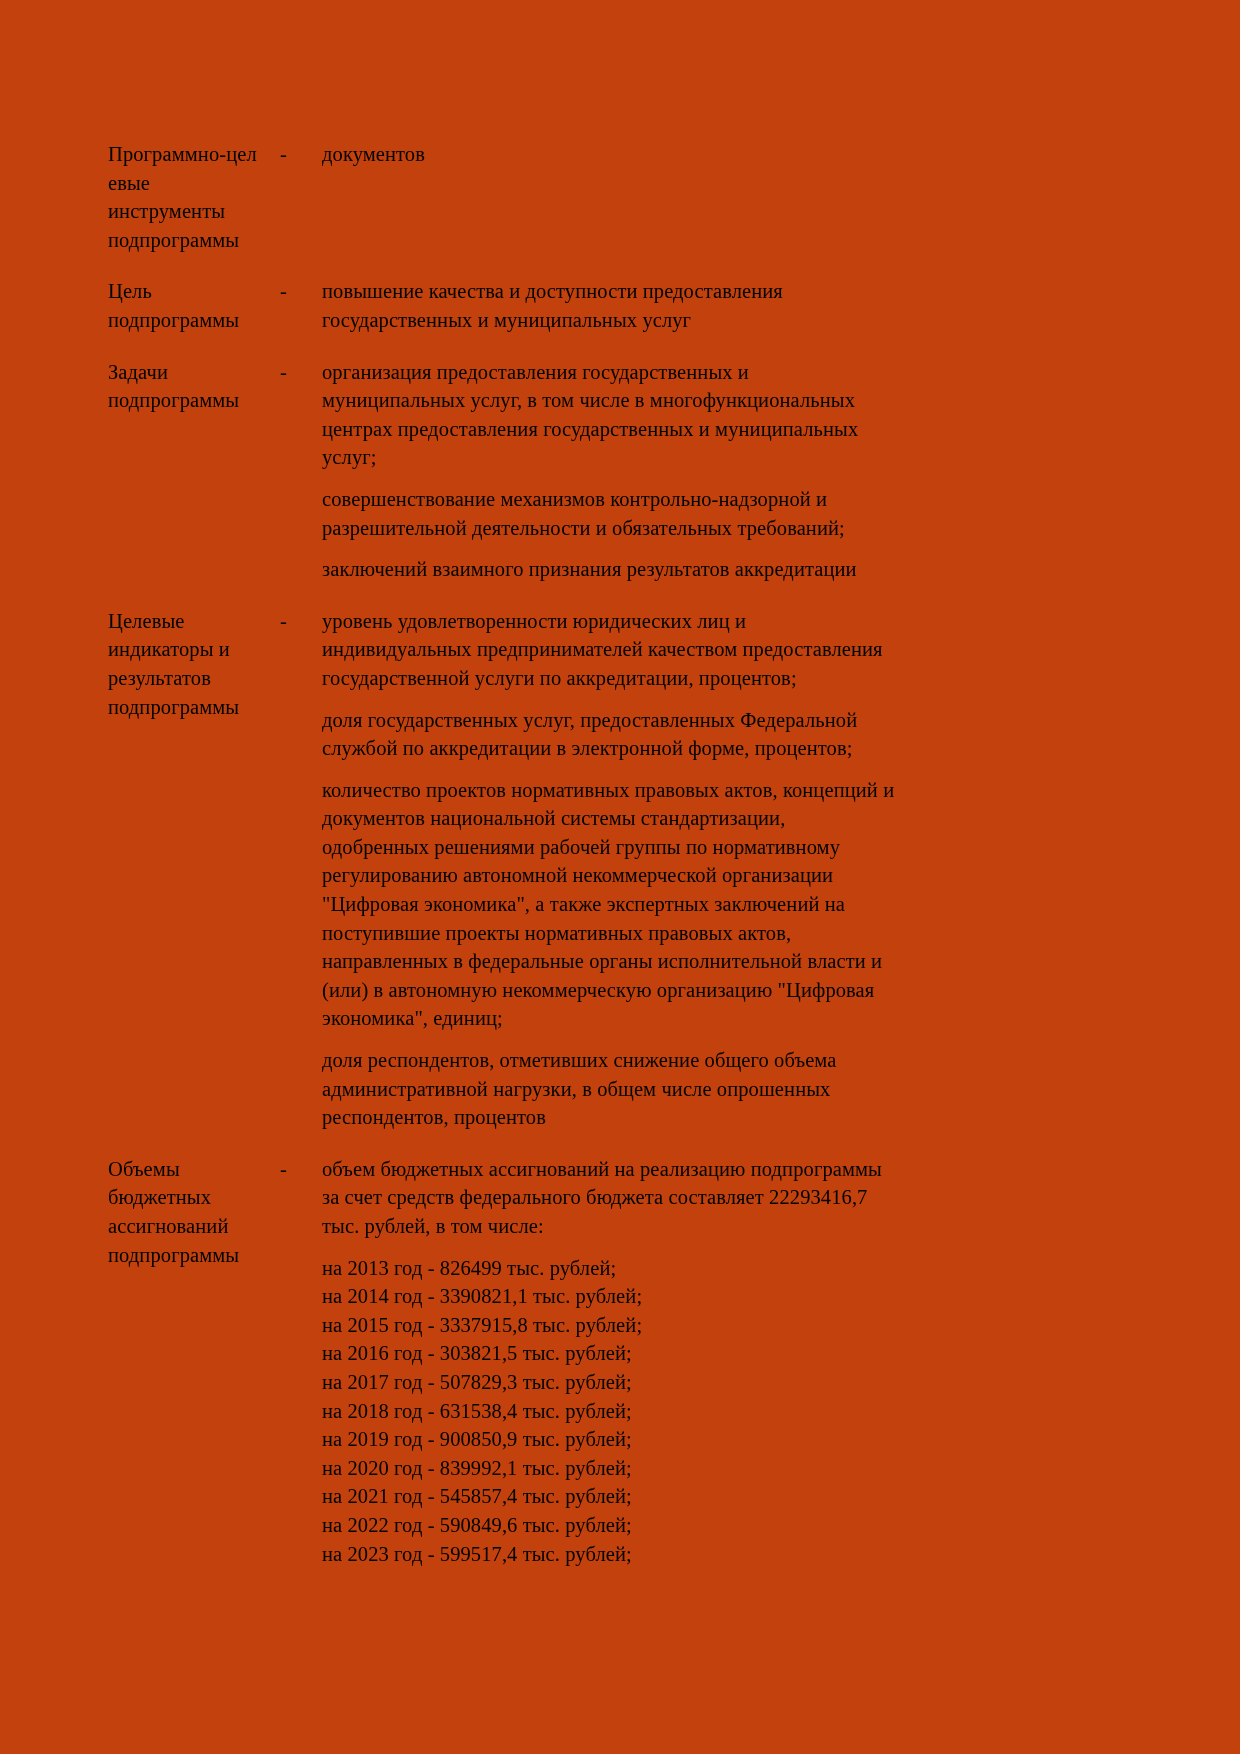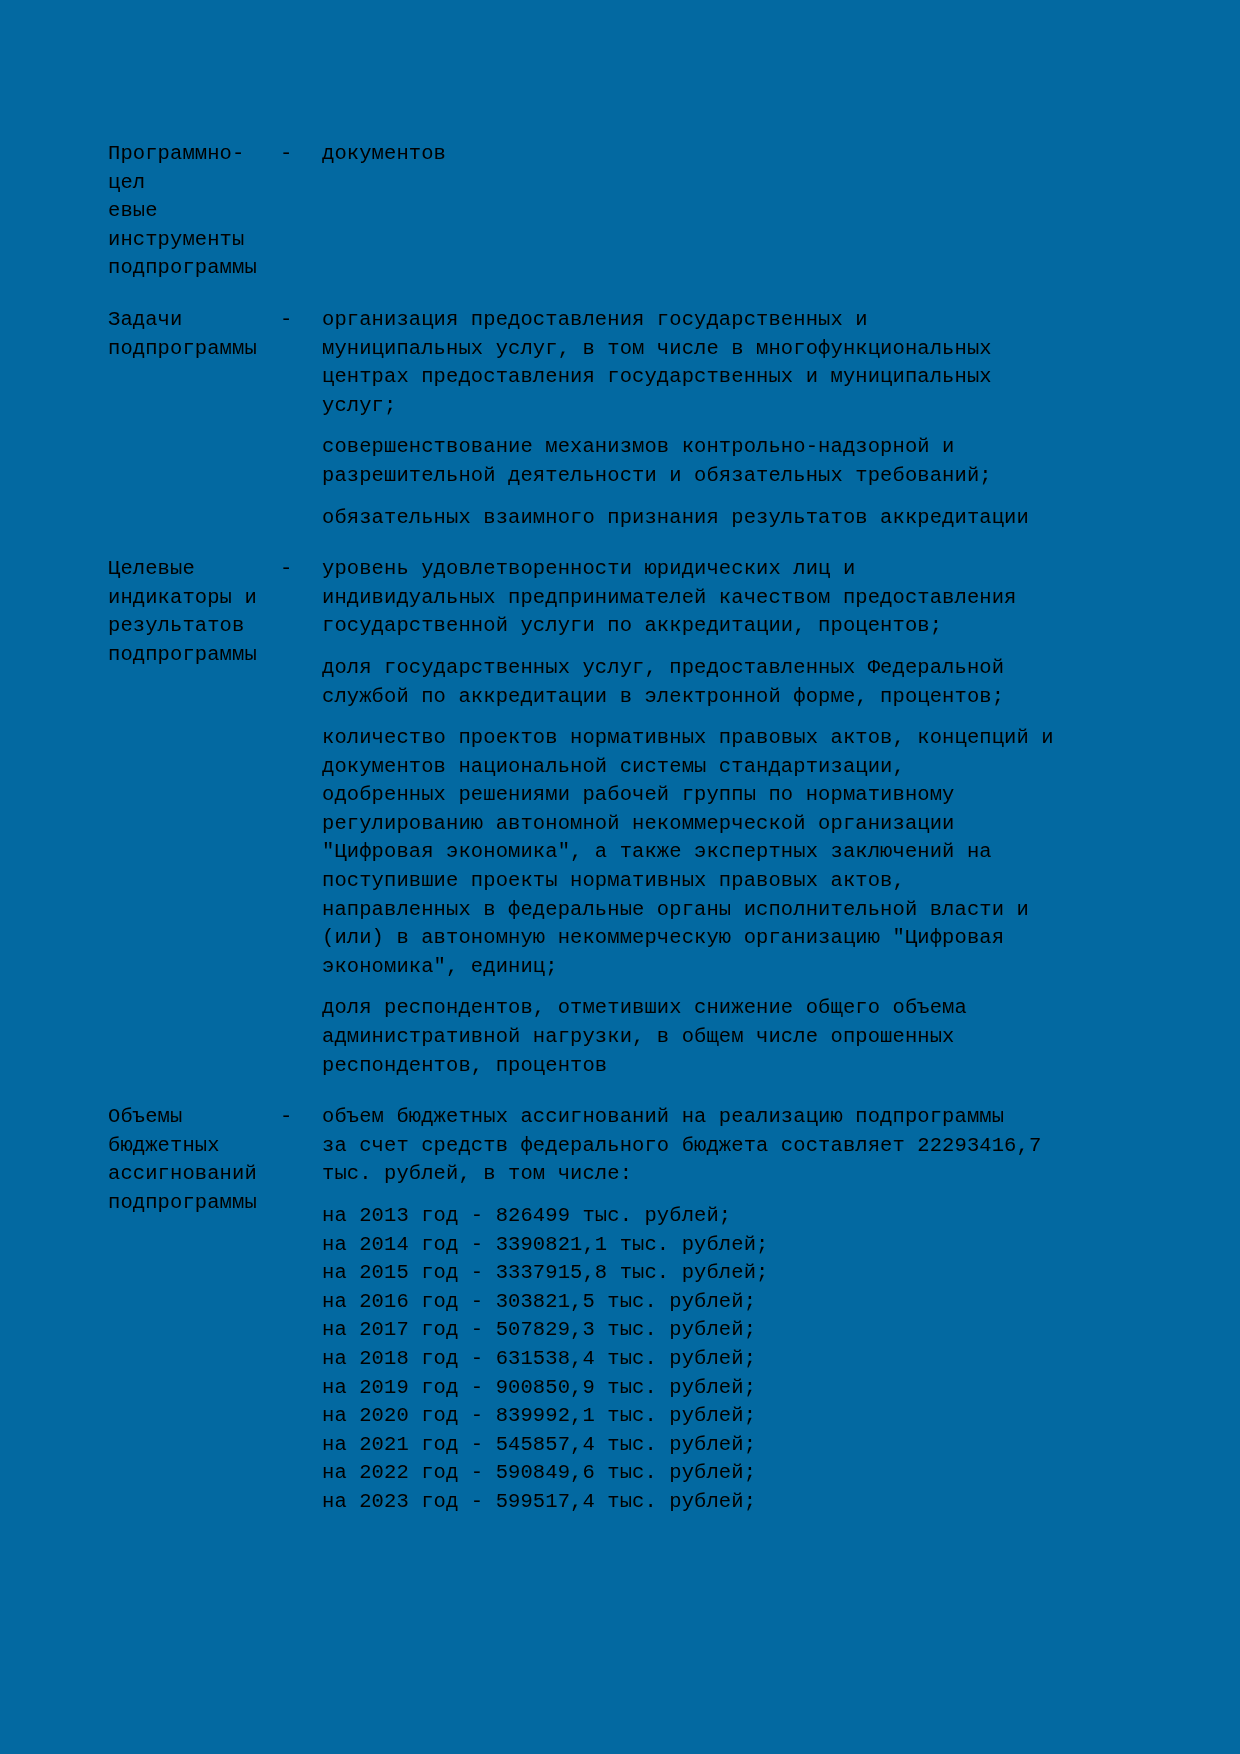--- a/index.html
+++ b/index.html
@@ -14,22 +14,21 @@
     font-family: "Liberation Serif", "DejaVu Serif", serif;
     color: #000000;
     -webkit-font-smoothing: antialiased;
   }
   .page {
     position: relative;
     width: 1240px;
     height: 1754px;
     box-sizing: border-box;
     padding: 140px 120px 60px 108px;
-    background: #0369a1;
-    font-family: Liberation Mono, monospace;
+    background: #c2410c;
   }
   .passport {
     width: 100%;
     border-collapse: collapse;
   }
   .row {
     vertical-align: top;
   }
   .row > td {
     vertical-align: top;
@@ -90,34 +89,47 @@
           </td>
           <td class="cell-dash">
             <span class="dash-text">-</span>
           </td>
           <td class="cell-value">
             <span class="value-para value-text">документов</span>
           </td>
         </tr>
         <tr class="row">
           <td class="cell-label">
+            <span class="label-text">Цель
+подпрограммы</span>
+          </td>
+          <td class="cell-dash">
+            <span class="dash-text">-</span>
+          </td>
+          <td class="cell-value">
+            <span class="value-para value-text">повышение качества и доступности предоставления
+государственных и муниципальных услуг</span>
+          </td>
+        </tr>
+        <tr class="row">
+          <td class="cell-label">
             <span class="label-text">Задачи
 подпрограммы</span>
           </td>
           <td class="cell-dash">
             <span class="dash-text">-</span>
           </td>
           <td class="cell-value">
             <span class="value-para value-text">организация предоставления государственных и
 муниципальных услуг, в том числе в многофункциональных
 центрах предоставления государственных и муниципальных
 услуг;</span>
             <span class="value-para value-text">совершенствование механизмов контрольно-надзорной и
 разрешительной деятельности и обязательных требований;</span>
-            <span class="value-para value-text">обязательных взаимного признания результатов аккредитации</span>
+            <span class="value-para value-text">заключений взаимного признания результатов аккредитации</span>
           </td>
         </tr>
         <tr class="row">
           <td class="cell-label">
             <span class="label-text">Целевые
 индикаторы и
 результатов
 подпрограммы</span>
           </td>
           <td class="cell-dash">

